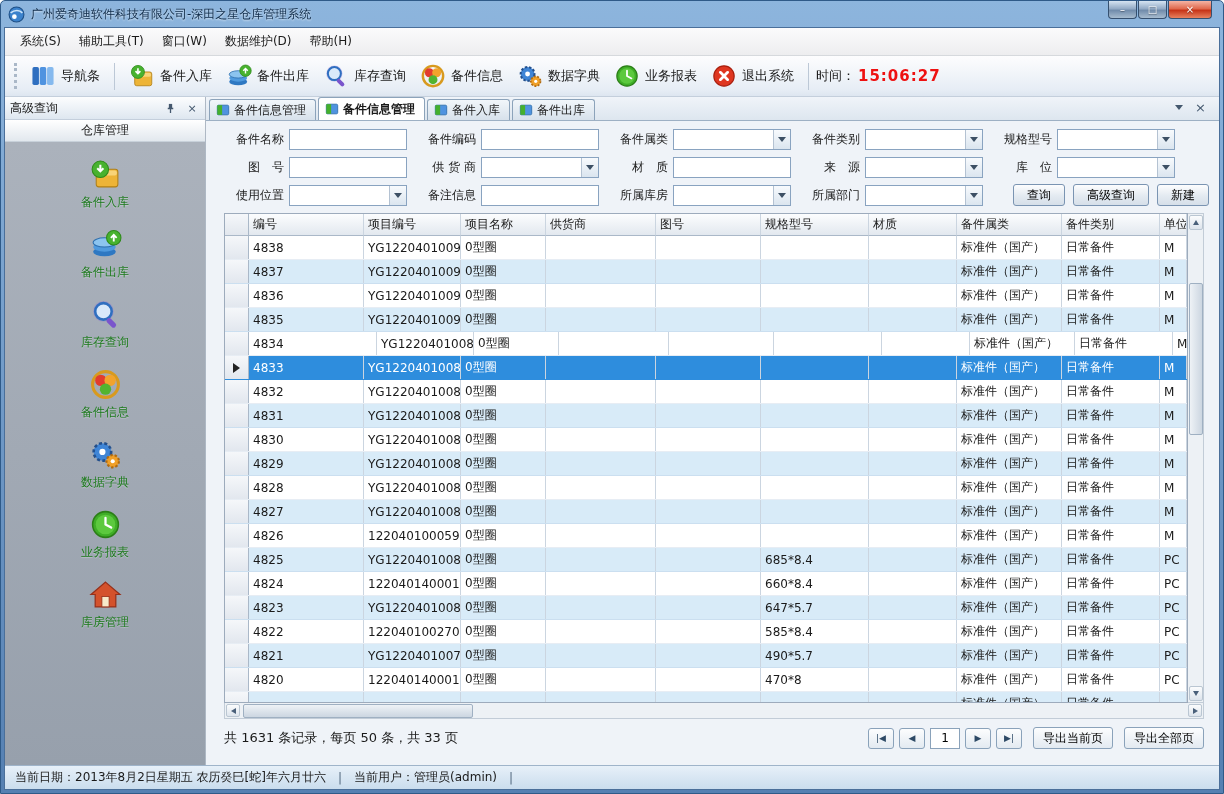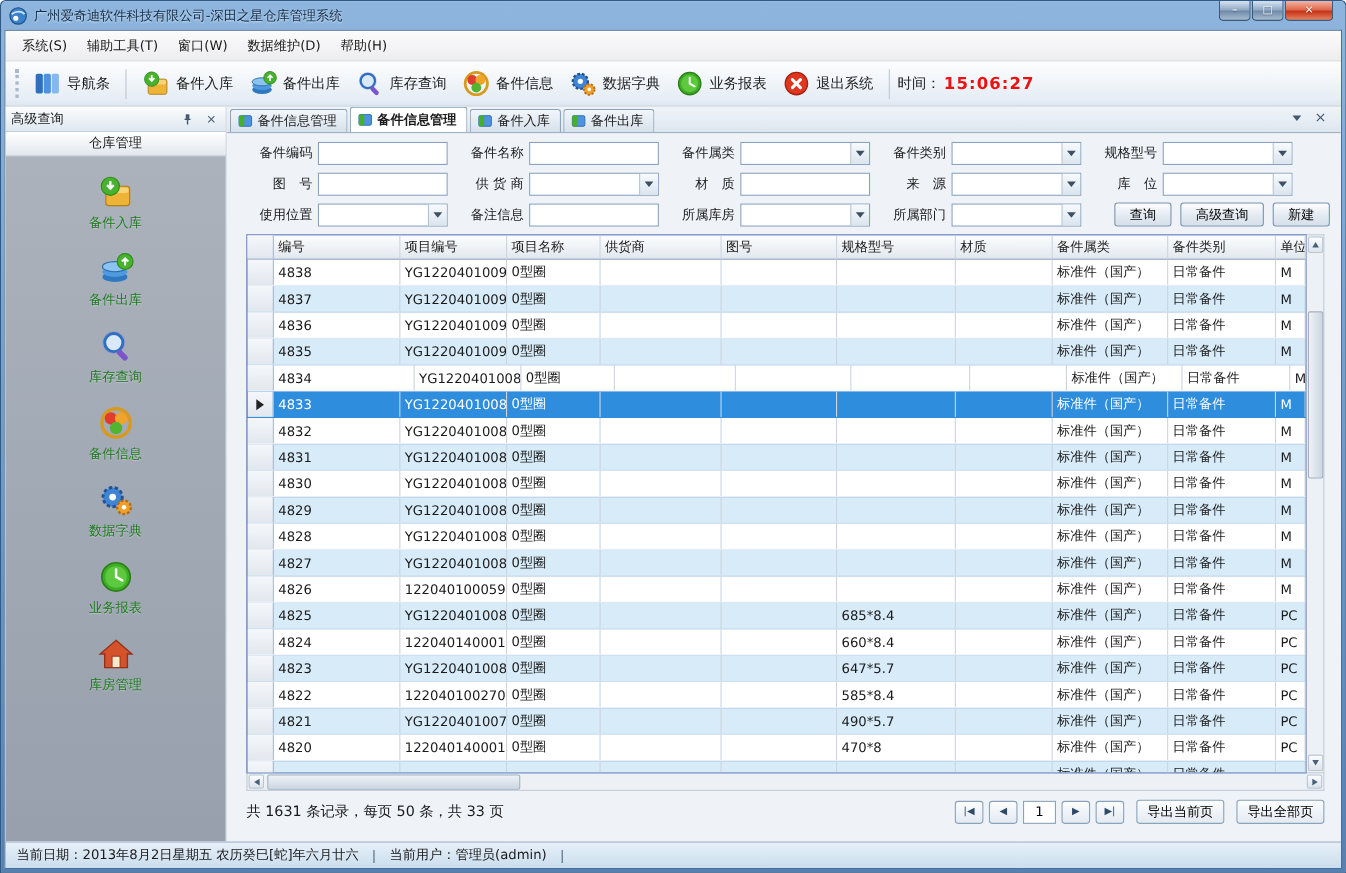--- a/index.html
+++ b/index.html
@@ -48,21 +48,21 @@
 .sfield{display:flex;align-items:center;width:192px;flex:none;}
 .sfield label{width:60px;text-align:right;margin-right:5px;white-space:nowrap;overflow:hidden;}
 .sinput{width:118px;height:21px;border:1px solid #89a3c0;background:#fff;padding:0 3px;font:inherit;}
 .combo{width:118px;height:21px;border:1px solid #89a3c0;background:#fff;display:flex;align-items:center;}
 .combo-btn{margin-left:auto;width:17px;height:19px;background:linear-gradient(#f7fafd,#dbe5ef);border-left:1px solid #b4c2d2;display:flex;align-items:center;justify-content:center;}
 .arrow-down{width:0;height:0;border-left:4px solid transparent;border-right:4px solid transparent;border-top:5px solid #3c4f64;}
 .s-buttons{margin-left:auto;display:flex;gap:8px;}
 .btn{height:22px;padding:0 13px;border:1px solid #7a94b2;border-radius:3px;background:linear-gradient(#fdfdfe,#e3eaf1 55%,#d6dfe9);font:inherit;white-space:nowrap;cursor:default;}
 .table-zone{flex:none;margin:7px 10px 0 18px;}
 .table-flex{display:flex;}
-.grid{width:964px;border:1px solid #9dabbc;background:#1d4ed8;}
+.grid{width:964px;border:1px solid #9dabbc;background:#22c55e;}
 .g-head{display:flex;height:22px;background:linear-gradient(#fcfdfe,#e1e7ee);}
 .g-head .g-cell{border-bottom:1px solid #aab8c8;}
 .g-cell{flex:none;display:flex;align-items:center;padding:0 4px;border-right:1px solid #cbd5e0;overflow:hidden;white-space:nowrap;height:100%;}
 .sel-col{width:24px;flex:none;background:linear-gradient(#f5f7fa,#e2e7ee);border-right:1px solid #aab8c8;display:flex;align-items:center;justify-content:center;padding:0;}
 .g-body{height:466px;overflow:hidden;}
 .g-row{display:flex;height:24px;border-bottom:1px solid #e7edf4;background:#fff;}
 .g-row.alt{background:#d8ebf8;border-bottom-color:#cbdff0;}
 .g-row.selected{background:#2e8ddd;color:#fff;border-bottom-color:#2e8ddd;}
 .row-arrow{width:0;height:0;border-top:5px solid transparent;border-bottom:5px solid transparent;border-left:7px solid #222;}
 .vscroll{width:16px;height:490px;flex:none;background:#edf1f5;border:1px solid #c2ccd7;border-left:none;display:flex;flex-direction:column;align-items:center;}
@@ -295,25 +295,25 @@
             <span>备件出库</span>
           </div>
           <div class="tab-controls">
             <div class="chev"></div>
             <div class="tab-x">×</div>
           </div>
         </div>
         <div class="search-panel">
           <div class="s-row">
             <div class="sfield">
+                <label>备件名称</label>
+                <input class="sinput" value="" style="">
+              </div>
+            <div class="sfield">
                 <label>备件编码</label>
-                <input class="sinput" value="" style="">
-              </div>
-            <div class="sfield">
-                <label>备件名称</label>
                 <input class="sinput" value="" style="">
               </div>
             <div class="sfield">
                 <label>备件属类</label>
                 <div class="combo">
                   <div class="combo-btn">
                     <div class="arrow-down"></div>
                   </div>
                 </div>
               </div>

